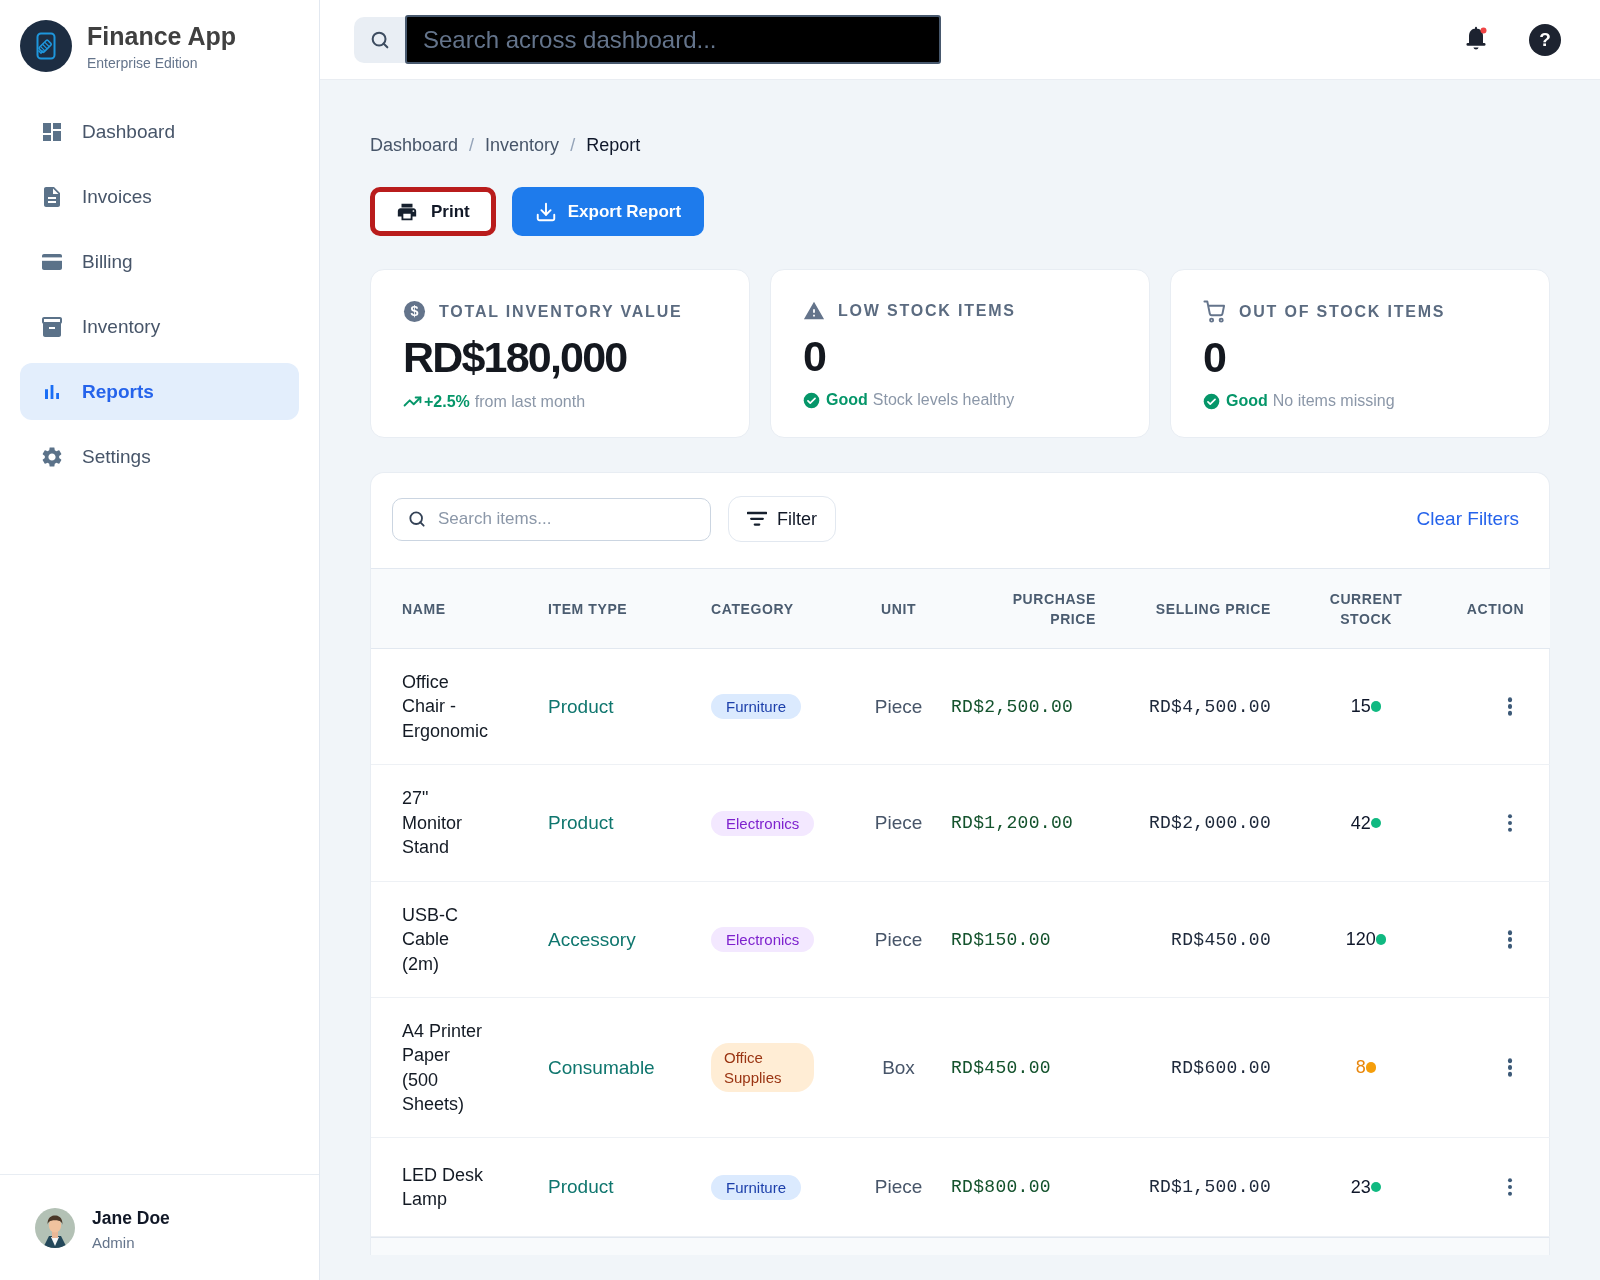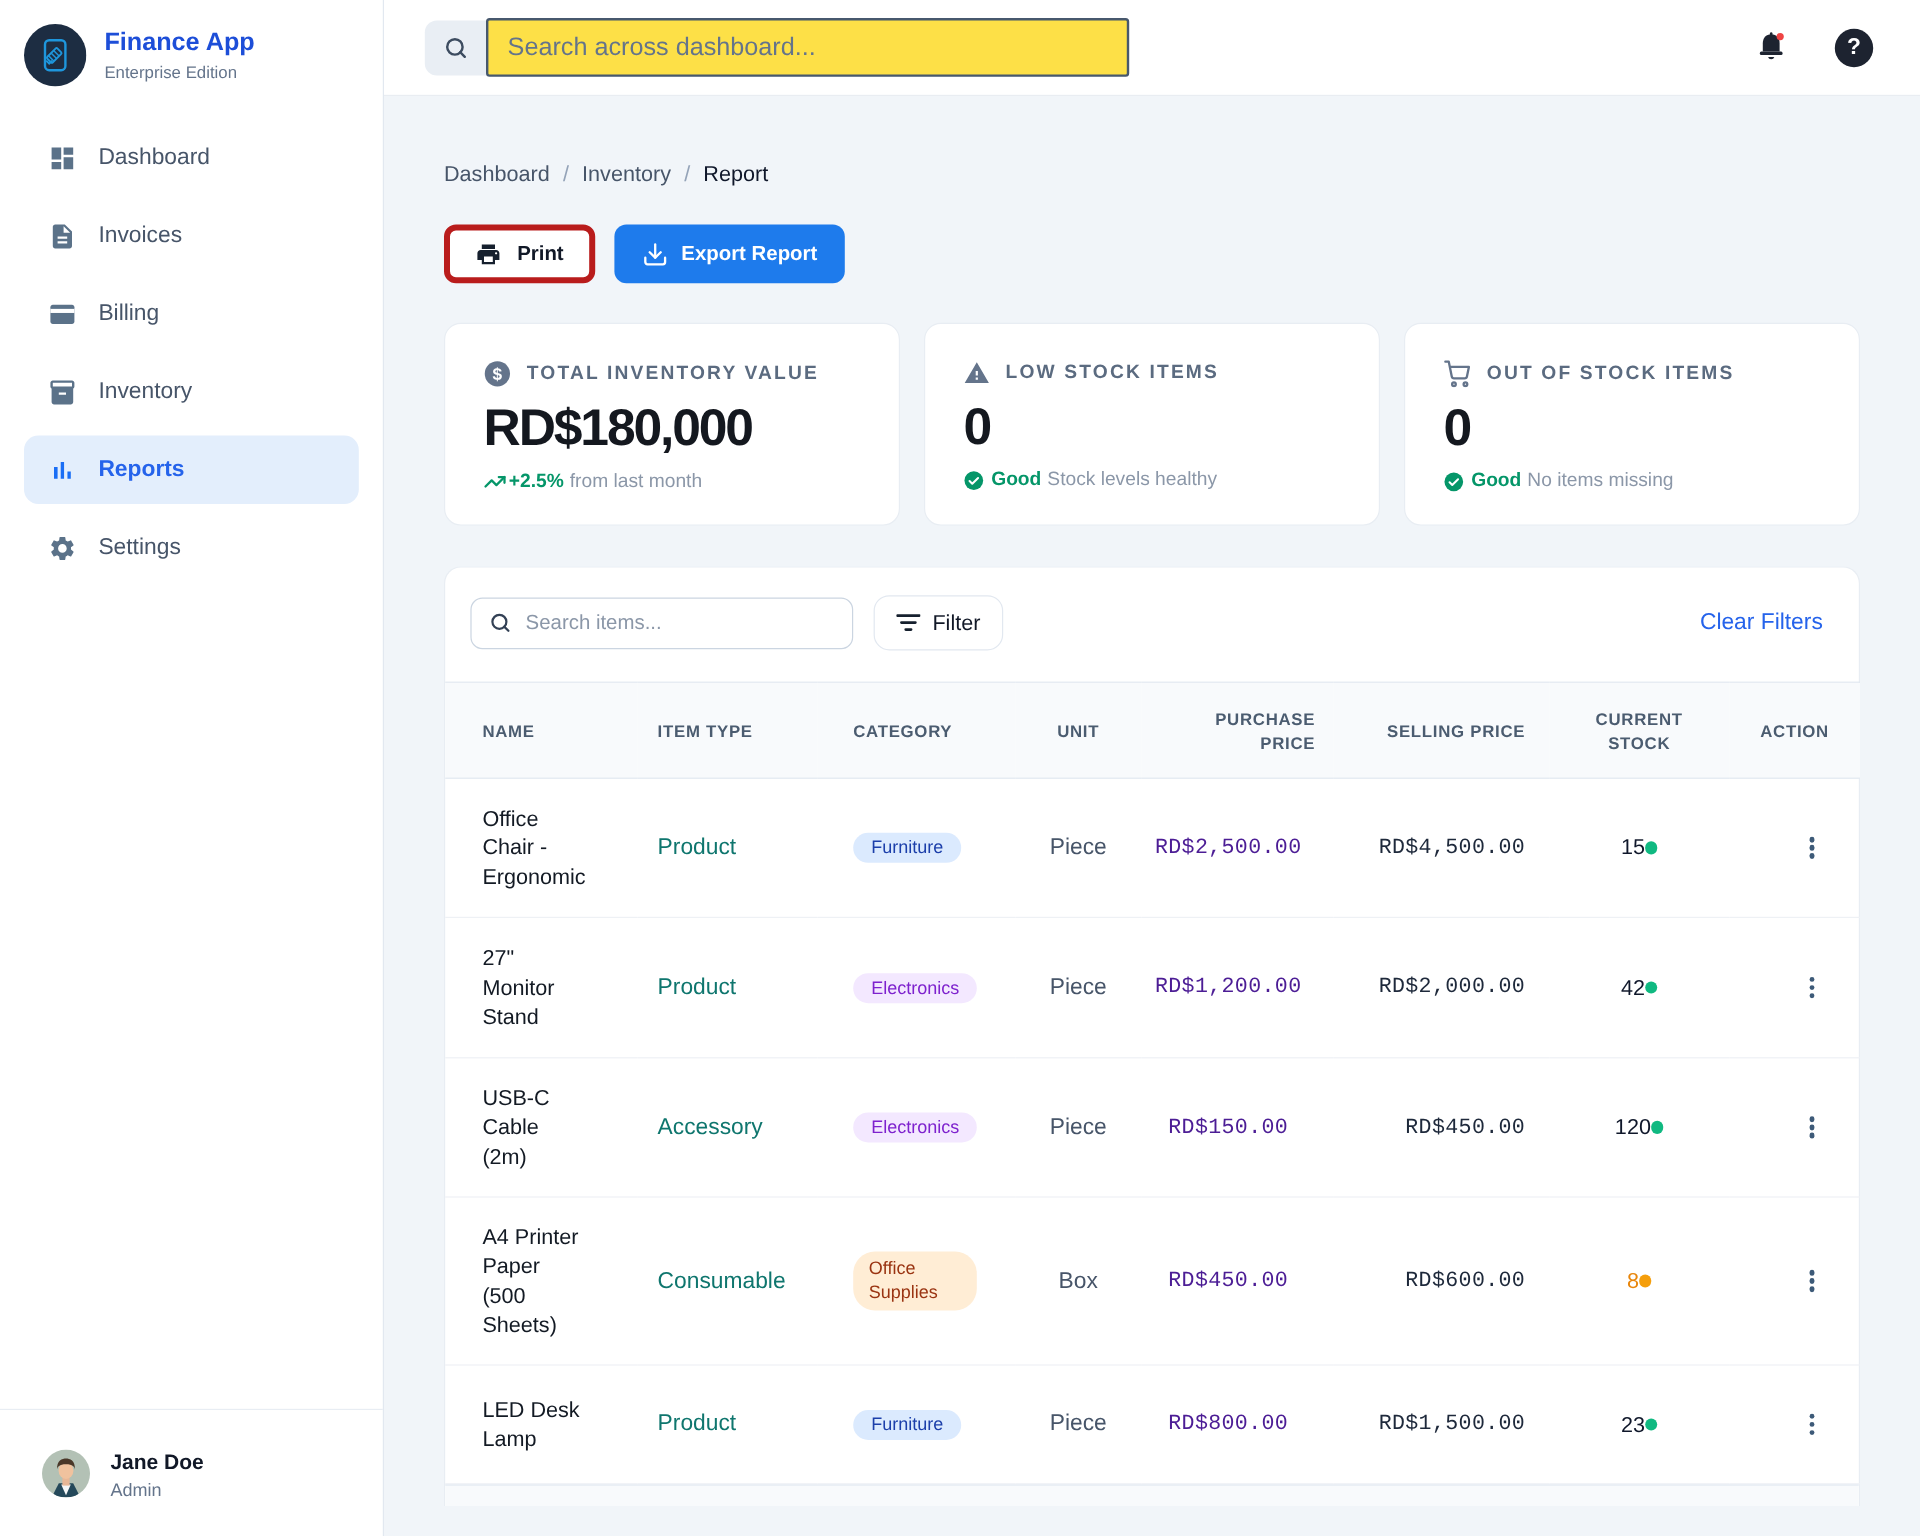--- a/index.html
+++ b/index.html
@@ -4,39 +4,39 @@
 <style>
 * { margin:0; padding:0; box-sizing:border-box; }
 html,body { width:1600px; height:1280px; overflow:hidden; }
 body { font-family:"Liberation Sans", sans-serif; background:#f1f5f9; color:#0f172a; }
 
 
 .sidebar { position:fixed; left:0; top:0; width:320px; height:1280px; background:#fff; border-right:1px solid #e2e8f0; z-index:5; }
 .logo-row { display:flex; align-items:center; padding:20px; }
 .logo-circle { width:52px; height:52px; flex:0 0 52px; }
 .logo-text { margin-left:15px; }
-.logo-title { font-size:21px; font-weight:700; color:#1d4ed8; }
+.logo-title { font-size:25px; font-weight:700; color:#404040; }
 .logo-sub { font-size:14px; color:#64748b; margin-top:4px; }
 .nav { margin-top:11px; }
 .nav-item { display:flex; align-items:center; height:57px; margin:8px 20px 0 20px; padding-left:20px; border-radius:12px; }
 .nav-item svg { flex:0 0 24px; }
 .nav-label { margin-left:18px; font-size:19px; font-weight:500; color:#475569; }
 .nav-item.active { background:#e3eefc; }
 .nav-item.active .nav-label { color:#2563eb; font-weight:700; }
 .user-box { position:absolute; left:0; right:0; bottom:0; height:106px; border-top:1px solid #e8edf3; display:flex; align-items:flex-start; padding:33px 20px 0 35px; }
 .user-text { margin-left:17px; }
 .user-name { font-size:17.5px; font-weight:600; color:#111827; }
 .user-role { font-size:15px; color:#64748b; margin-top:5px; }
 
 
 .main { margin-left:320px; }
 .topbar { height:80px; background:#fff; border-bottom:1px solid #e9edf2; display:flex; align-items:center; position:relative; }
 .search-wrap { display:flex; align-items:center; margin-left:34px; }
 .search-icon-box { width:52px; height:46px; background:#e9eef4; border-radius:10px 0 0 10px; display:flex; align-items:center; justify-content:center; }
-.big-search { width:536px; height:49px; margin-left:-1px; border:2px solid #47586d; background:#fde047; border-radius:3px; font-size:21px; color:#64748b; padding-left:16px; font-family:"Liberation Sans", sans-serif; }
+.big-search { width:536px; height:49px; margin-left:-1px; border:2px solid #47586d; background:#000000; border-radius:3px; font-size:24px; color:#64748b; padding-left:16px; font-family:"Liberation Sans", sans-serif; }
 .big-search::placeholder { color:#64748b; }
 .bell { position:absolute; left:1143px; top:26px; }
 .help { position:absolute; left:1209px; top:24px; width:32px; height:32px; border-radius:50%; background:#1d2330; color:#fff; font-weight:700; font-size:19px; display:flex; align-items:center; justify-content:center; }
 
 
 .content { padding:55px 50px 0 50px; }
 .crumbs { font-size:18px; color:#475569; }
 .crumbs .sep { color:#94a3b8; margin:0 11px; }
 .crumbs .cur { color:#0f172a; font-weight:500; }
 .head-row { display:flex; justify-content:space-between; margin-top:31px; }
@@ -75,21 +75,21 @@
 th.h-cat { text-align:left; padding-left:30px; }
 th.h-unit { text-align:center; }
 th.h-pp { text-align:right; padding-right:15px; line-height:20px; }
 th.h-sp { text-align:right; padding-right:20px; }
 th.h-cs { text-align:center; line-height:20px; }
 th.h-act { text-align:center; }
 tbody td { border-bottom:1px solid #eef1f5; vertical-align:middle; }
 .nm { width:84px; margin-left:31px; font-size:18px; font-weight:400; color:#131a24; line-height:24.5px; }
 .ty { padding-left:17px; font-size:19px; color:#0f766e; }
 .un { text-align:center; font-size:19px; color:#475569; }
-.pp { text-align:center; padding-right:15px; font-family:"Liberation Mono", monospace; font-size:18px; letter-spacing:0.3px; color:#4c1d95; }
+.pp { text-align:left; padding-right:15px; font-family:"Liberation Mono", monospace; font-size:18px; letter-spacing:0.3px; color:#14532d; }
 .sp { text-align:right; padding-right:20px; font-family:"Liberation Mono", monospace; font-size:18px; letter-spacing:0.3px; color:#1e293b; }
 .pill { display:inline-block; margin-left:30px; font-size:15px; font-weight:500; padding:4px 15px; border-radius:14px; }
 .pill.blue { background:#dbeafe; color:#1c3faa; }
 .pill.purple { background:#f3e8ff; color:#7e22ce; }
 .pill.orange { background:#ffedd5; color:#9a3412; padding:5px 13px; border-radius:18px; }
 .pill.orange span { display:block; width:77px; line-height:19.5px; }
 .stock { display:flex; align-items:center; justify-content:center; }
 .stock b { font-size:18px; font-weight:500; color:#0f172a; }
 .stock.low b { color:#e8860c; }
 .dot { width:10.5px; height:10.5px; border-radius:50%; background:#10b981; }

